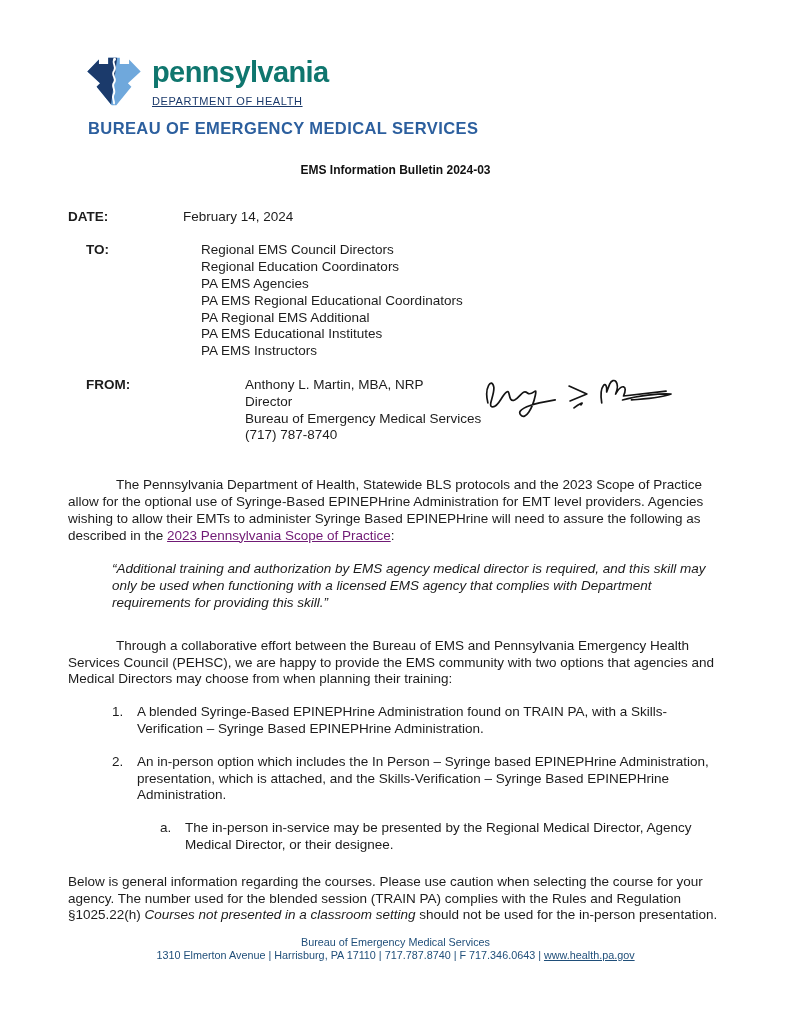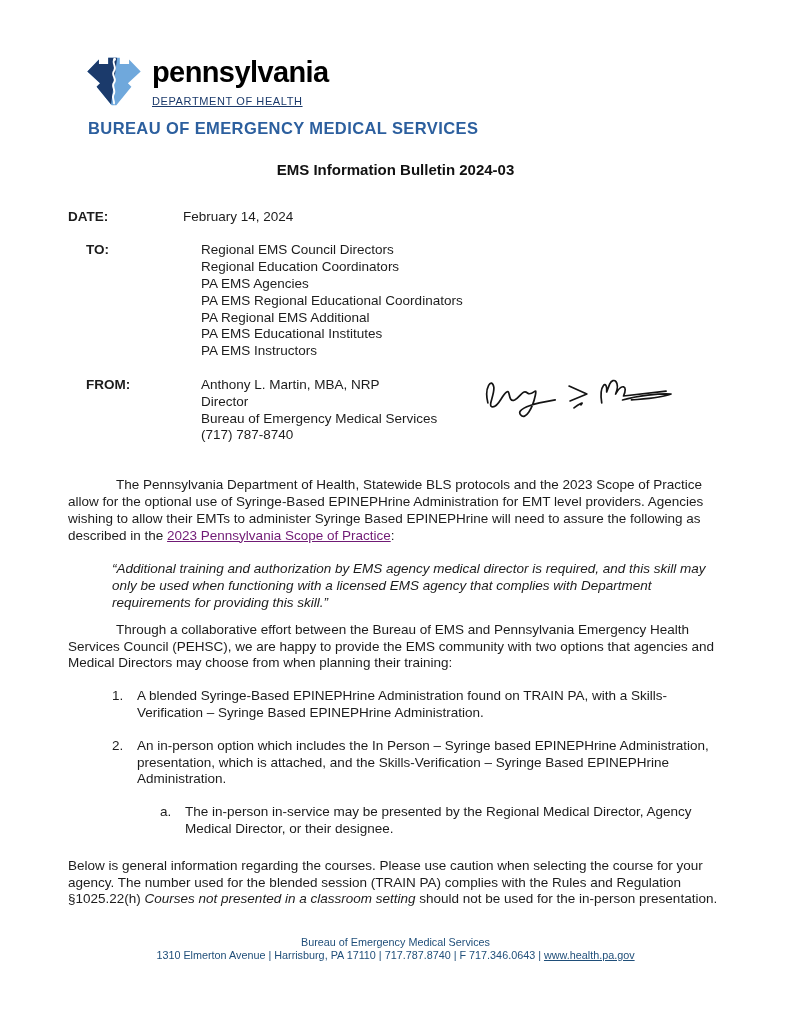--- a/index.html
+++ b/index.html
@@ -9,41 +9,41 @@
     position:relative; overflow:hidden;
     font-family:"Liberation Sans", sans-serif;
     color:#1c1c1c; font-size:13.5px; line-height:16.8px;
   }
   .content { padding:52px 68px 0 68px; }
 
   
   .logo-row { display:flex; align-items:flex-start; margin-left:17px; }
   .keystone { width:58px; height:60px; flex:0 0 auto; }
   .logo-text { margin-left:9px; margin-top:6px; }
-  .wordmark { font-size:29px; font-weight:bold; color:#000000; letter-spacing:-0.6px; line-height:28px; }
+  .wordmark { font-size:29px; font-weight:bold; color:#0f766e; letter-spacing:-0.6px; line-height:28px; }
   .dept { font-size:11px; color:#1b3a6b; letter-spacing:0.6px; margin-top:7px;text-decoration:underline; }
   .bureau { margin-top:8px; margin-left:20px; font-size:16.5px; font-weight:bold; color:#2c5f9e; letter-spacing:0.4px; }
 
-  .doc-title { text-align:center; font-weight:bold; font-size:15px; margin-top:25px; color:#111; }
+  .doc-title { text-align:center; font-weight:bold; font-size:12px; margin-top:25px; color:#111; }
 
   
   .meta { margin-top:30px; }
   .meta-row { display:flex; align-items:flex-start; }
   .meta-row + .meta-row { margin-top:17px;margin-left:18px; }
   .meta-label { width:115px; font-weight:bold; flex:0 0 auto; }
   .meta-value { flex:1; }
-  .from-row { position:relative; }
+  .from-row { position:relative;gap:44px; }
   .signature { position:absolute; left:390px; top:-10px; width:198px; height:56px; }
 
   
   .body-block { margin-top:33px; }
   .para { text-align:left; }
   .para.indent { text-indent:48px; }
   .quote { margin:17px 14px 0 44px; font-style:italic; }
-  .p2 { margin-top:10px; }
+  .p2 { margin-top:26px; }
   .olist { margin-top:0; }
   .li { display:flex; margin-top:16px; padding-left:44px; }
   .li .num { width:25px; flex:0 0 auto; }
   .li .txt { flex:1; padding-right:4px; }
   .li.sub { padding-left:92px; }
   .p3 { margin-top:20px; }
   .italic { font-style:italic; }
 
   a.doc-link { color:#701a75; text-decoration:underline; cursor:pointer; }
 

